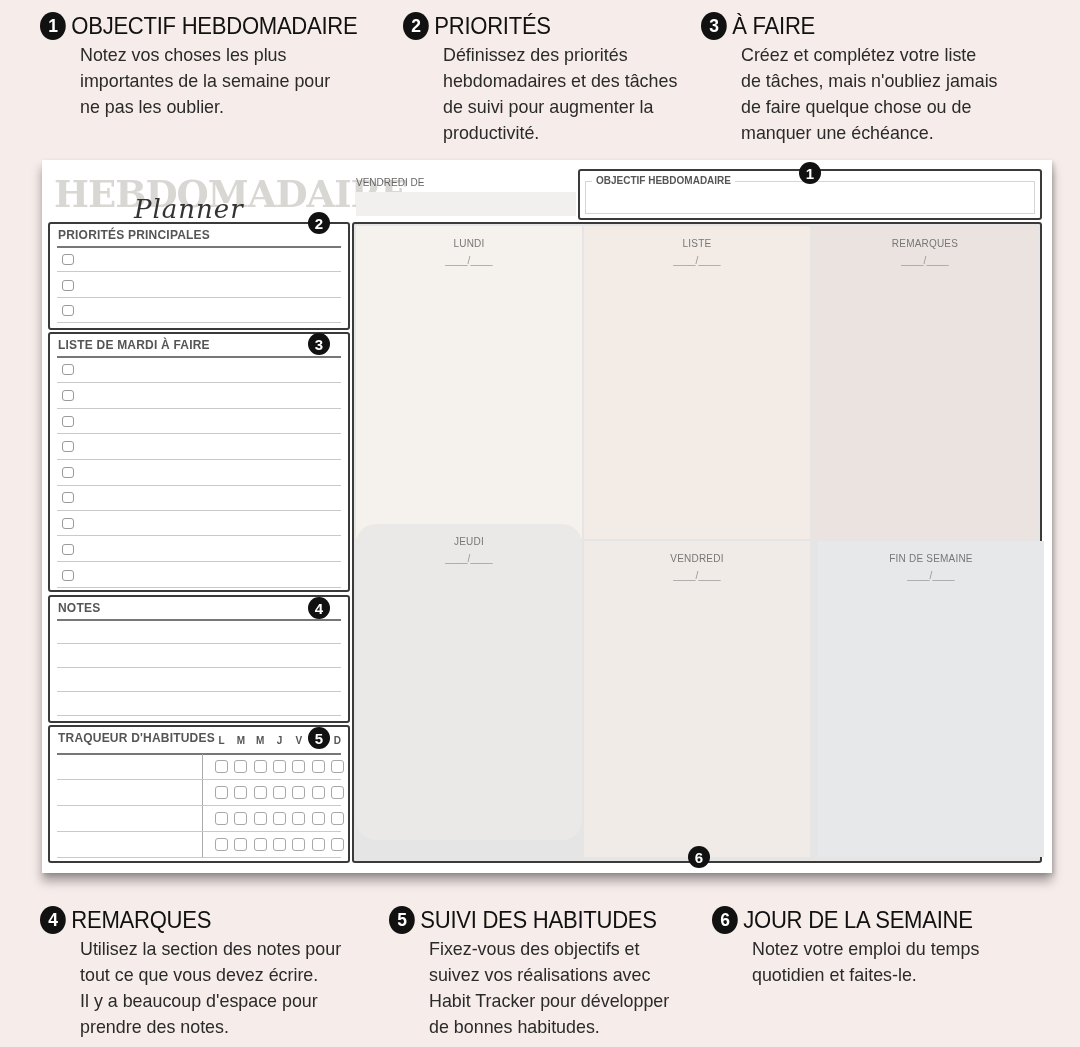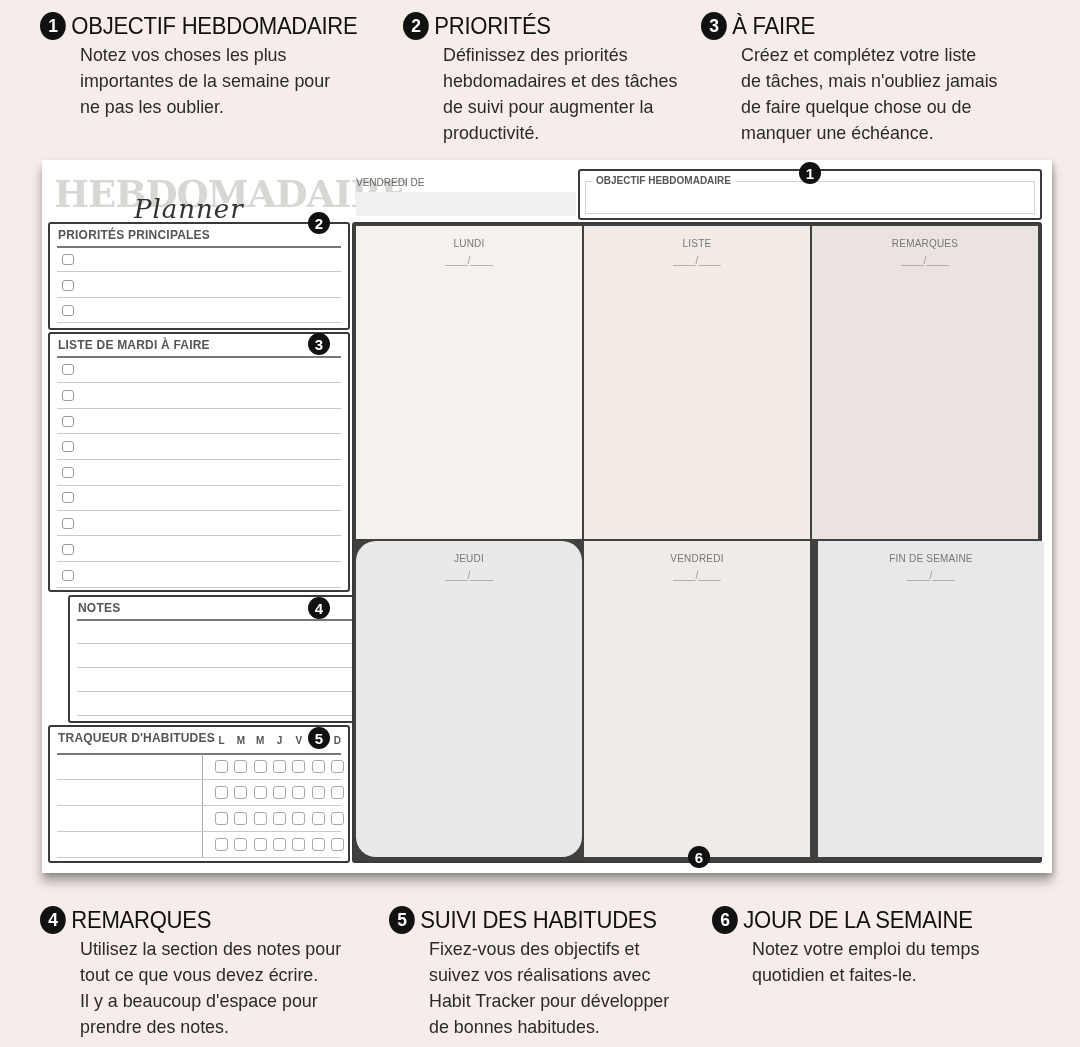--- a/index.html
+++ b/index.html
@@ -100,21 +100,21 @@
   }
   .habit-vline { position: absolute; left: 152px; top: 27px; bottom: 4px; width: 1px; background: #aaa; }
   .hcb {
     position: absolute; width: 13px; height: 13px;
     border: 1.5px solid #a8a8a8; border-radius: 3px;
   }
 
   
   .days {
     position: absolute; left: 310px; top: 62px; width: 690px; height: 641px;
-    border: 2px solid #3a3a3a; border-radius: 3px; background: #404040;
+    border: 2px solid #3a3a3a; border-radius: 3px; background: #e5e5e5;
     padding: 2px;
   }
   .day {
     position: absolute;
     text-align: center;
   }
   .day-name { display: block; margin-top: 12px; font-size: 10px; color: #777; letter-spacing: 0.2px; }
   .day-date { display: block; margin-top: 6px; font-size: 10px; color: #999; letter-spacing: 0; }
 </style>
 </head>
@@ -194,21 +194,21 @@
     <div class="line" style="top:176px;"></div>
     <div class="cb" style="top:184px;"></div>
     <div class="line" style="top:201px;"></div>
     <div class="cb" style="top:210px;"></div>
     <div class="line" style="top:227px;"></div>
     <div class="cb" style="top:236px;"></div>
     <div class="line" style="top:253px;"></div>
   </div>
   <div class="marker" style="left:266px; top:173px;">3</div>
 
-  <div class="panel" style="top:435px; height:128px;margin-left:20px;">
+  <div class="panel" style="top:435px; height:128px;">
     <div class="panel-title">NOTES</div>
     <div class="panel-rule" style="top:22px;"></div>
     <div class="line" style="top:46px;"></div>
     <div class="line" style="top:70px;"></div>
     <div class="line" style="top:94px;"></div>
     <div class="line" style="top:118px;"></div>
   </div>
   <div class="marker" style="left:266px; top:437px;">4</div>
 
   <div class="panel" style="top:565px; height:138px;padding-left:8px;">
@@ -267,21 +267,21 @@
       <span class="day-date">____/____</span>
     </div>
     <div class="day" style="left: 230px; top: 2px; width: 226px; height: 313px; background: rgb(242, 235, 230);">
       <span class="day-name">LISTE</span>
       <span class="day-date">____/____</span>
     </div>
     <div class="day" style="left: 458px; top: 2px; width: 226px; height: 313px; background: rgb(235, 227, 223);">
       <span class="day-name">REMARQUES</span>
       <span class="day-date">____/____</span>
     </div>
-    <div class="day" style="left: 2px; top: 317px; width: 226px; height: 316px; background: rgb(235, 233, 231); border-radius: 20px;">
+    <div class="day" style="left: 2px; top: 300px; width: 226px; height: 316px; background: rgb(235, 233, 231); border-radius: 20px;">
       <span class="day-name">JEUDI</span>
       <span class="day-date">____/____</span>
     </div>
     <div class="day" style="left: 230px; top: 317px; width: 226px; height: 316px; background: rgb(240, 235, 230);">
       <span class="day-name">VENDREDI</span>
       <span class="day-date">____/____</span>
     </div>
     <div class="day" style="left: 464px; top: 317px; width: 226px; height: 316px; background: rgb(230, 232, 234);">
       <span class="day-name">FIN DE SEMAINE</span>
       <span class="day-date">____/____</span>

